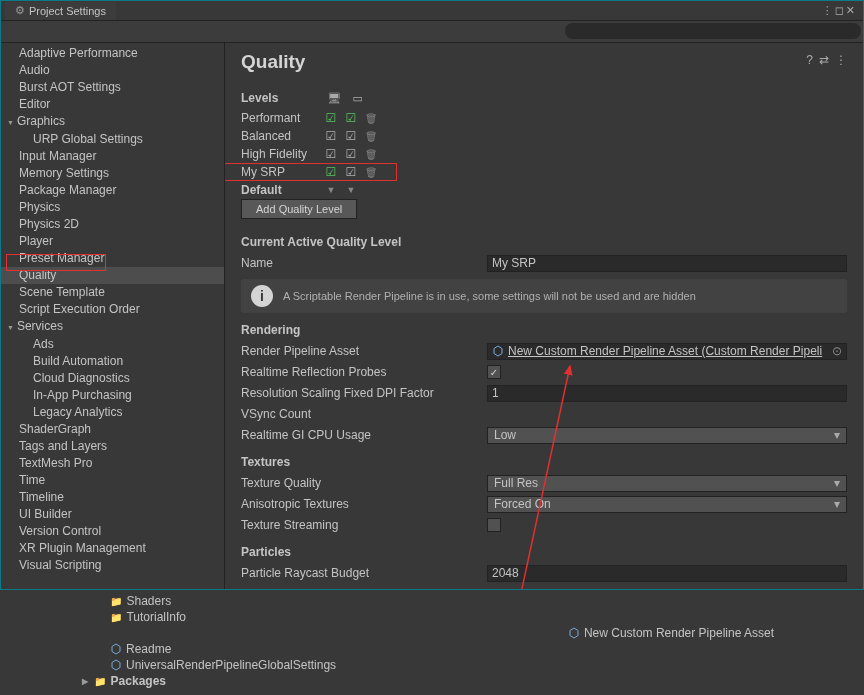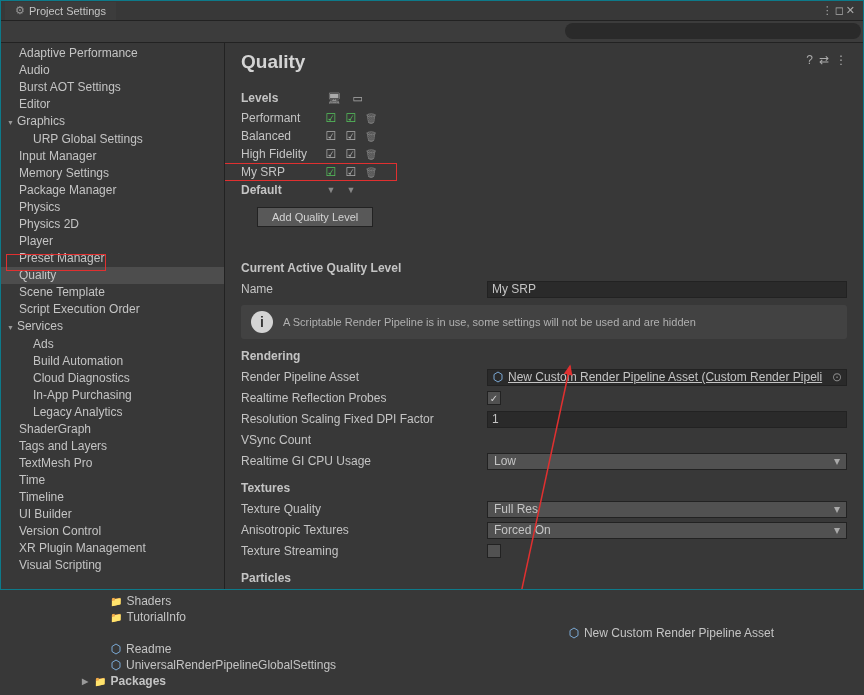--- a/index.html
+++ b/index.html
@@ -24,34 +24,34 @@
 .sidebar-item.expandable::before { content: '▼'; font-size: 7px; color: #999; margin-left: -12px; margin-right: 3px; display: inline-block; }
 .sidebar-item.child { padding-left: 32px; }
 
 .content { flex: 1; background: #383838; padding: 8px 16px; overflow: hidden; position: relative; }
 .content h1 { font-size: 19px; font-weight: bold; color: #d4d4d4; margin-bottom: 8px; }
 .header-icons { position: absolute; top: 10px; right: 16px; display: flex; gap: 6px; color: #aaa; }
 .header-icons span { cursor: pointer; }
 
 .section-title { font-weight: bold; font-size: 12px; margin: 10px 0 4px 0; color: #c4c4c4; }
 
-.levels-table { margin-bottom: 8px; }
+.levels-table { }
 .levels-row { display: flex; align-items: center; height: 18px; }
 .levels-label { width: 80px; }
 .levels-col { width: 20px; text-align: center; }
 .levels-col.check { color: #b0b0b0; }
 .levels-col.check-green { color: #56c45d; }
 .levels-col.trash { color: #888; font-size: 10px; }
 .levels-col.monitor { font-size: 11px; color: #aaa; }
 .levels-col.dropdown-arrow { color: #888; font-size: 9px; }
 
 .redbox { border: 1.5px solid #e03030; }
 .redbox-levels { position: absolute; width: 178px; height: 18px; }
 
-.add-btn { background: #585858; border: 1px solid #222; padding: 3px 14px; color: #d4d4d4; font-size: 11px; cursor: pointer; margin-left: 16px; }
+.add-btn { background: #585858; border: 1px solid #222; padding: 3px 14px; color: #d4d4d4; font-size: 11px; cursor: pointer; margin-left: 0; }
 
 .field-row { display: flex; align-items: center; height: 20px; margin: 1px 0; }
 .field-label { width: 246px; font-size: 12px; color: #c4c4c4; }
 .field-value { flex: 1; }
 .text-input { width: 100%; background: #2a2a2a; border: 1px solid #222; color: #c4c4c4; font-size: 12px; padding: 1px 4px; height: 17px; outline: none; }
 .dropdown { width: 100%; background: #515151; border: 1px solid #222; color: #c4c4c4; font-size: 12px; padding: 1px 6px; height: 17px; display: flex; justify-content: space-between; align-items: center; cursor: pointer; }
 .dropdown::after { content: '▾'; color: #aaa; margin-left: 6px; }
 .checkbox-box { width: 14px; height: 14px; background: #515151; border: 1px solid #222; display: flex; align-items: center; justify-content: center; font-size: 10px; color: #d4d4d4; }
 .object-field { width: 100%; background: #2a2a2a; border: 1px solid #222; color: #c4c4c4; font-size: 12px; padding: 1px 4px; height: 17px; display: flex; align-items: center; gap: 4px; position: relative; overflow: hidden; white-space: nowrap; text-decoration: underline; }
 .object-field .odot { color: #888; position: absolute; right: 4px; }
@@ -167,21 +167,21 @@
         <div class="redbox redbox-levels" style="left:-22px;top:54px;"></div>
         <div class="levels-row">
           <div class="levels-label" style="font-weight:bold;">Default</div>
           <div class="levels-col dropdown-arrow">▼</div>
           <div class="levels-col dropdown-arrow">▼</div>
         </div>
       </div>
 
       <button class="add-btn">Add Quality Level</button>
 
-      <div class="section-title" style="margin-top:34px;">Current Active Quality Level</div>
+      <div class="section-title" style="margin-top:16px;">Current Active Quality Level</div>
       <div class="field-row">
         <div class="field-label">Name</div>
         <div class="field-value"><input class="text-input" id="name-input" value="My SRP" style=""></div>
       </div>
 
       <div class="info-banner">
         <div class="info-icon">i</div>
         <div class="info-text">A Scriptable Render Pipeline is in use, some settings will not be used and are hidden</div>
       </div>
 

